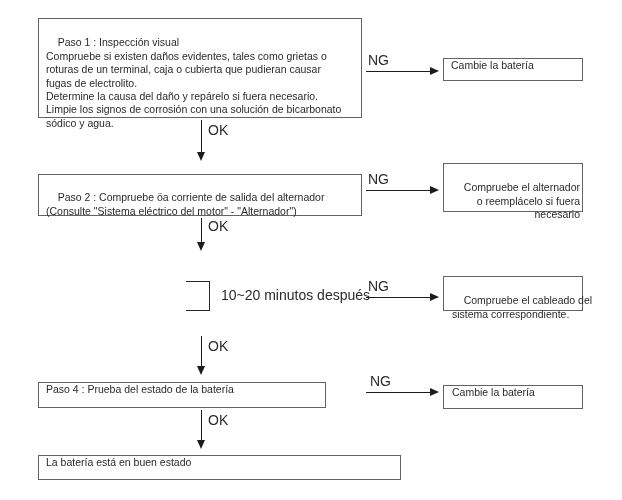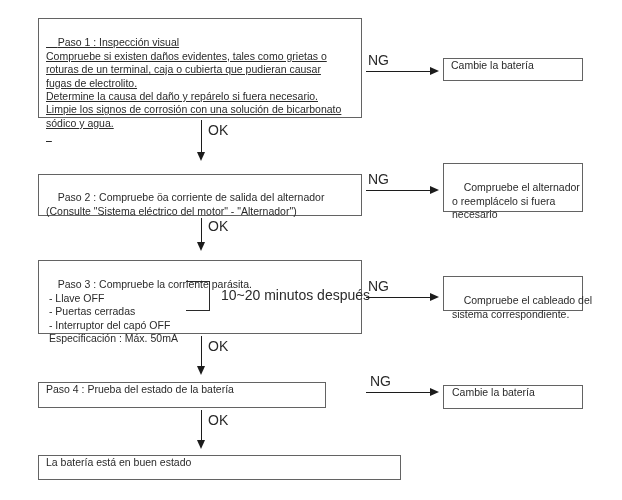--- a/index.html
+++ b/index.html
@@ -75,21 +75,21 @@
     border-top: 1px solid #2a2a2a;
     border-right: 1px solid #2a2a2a;
     border-bottom: 1px solid #2a2a2a;
   }
 </style>
 </head>
 <body>
 
 <div class="stage">
 
-  <div class="box" style="left:38px; top:18px; width:324px; height:100px;text-decoration:underline;">
+  <div class="box" style="left:38px; top:18px; width:324px; height:100px;">
     <span>Paso 1 : Inspección visual
 Compruebe si existen daños evidentes, tales como grietas o
 roturas de un terminal, caja o cubierta que pudieran causar
 fugas de electrolito.
 Determine la causa del daño y repárelo si fuera necesario.
 Limpie los signos de corrosión con una solución de bicarbonato
 sódico y agua.</span>
   </div>
   <div class="lbl" style="left:368px; top:54px;">NG</div>
   <div class="h-line" style="left:366px; top:71px; width:64px;"></div>
@@ -101,36 +101,29 @@
   <div class="arrow-down" style="left:197px; top:152px;"></div>
   <div class="lbl" style="left:208px; top:124px;">OK</div>
 
   <div class="box" style="left:38px; top:174px; width:324px; height:42px; padding-top:3px;">
     <span>Paso 2 : Compruebe öa corriente de salida del alternador
 (Consulte "Sistema eléctrico del motor" - "Alternador")</span>
   </div>
   <div class="lbl" style="left:368px; top:173px;">NG</div>
   <div class="h-line" style="left:366px; top:190px; width:64px;"></div>
   <div class="arrow-right" style="left:430px; top:186px;"></div>
-  <div class="box" style="left:443px; top:163px; width:140px; height:49px; padding-top:4px; padding-left:8px;">
+  <div class="box" style="left:443px; top:163px; width:140px; height:49px; padding-top:4px; padding-left:8px;text-align:right;">
     <span>Compruebe el alternador
 o reemplácelo si fuera
 necesario</span>
   </div>
   <div class="v-line" style="left:201px; top:218px; height:24px;"></div>
   <div class="arrow-down" style="left:197px; top:242px;"></div>
   <div class="lbl" style="left:208px; top:220px;">OK</div>
 
-  <div class="box" style="left:38px; top:260px; width:324px; height:74px;">
-    <span>Paso 3 : Compruebe la corriente parásita.
- - Llave OFF
- - Puertas cerradas
- - Interruptor del capó OFF
- Especificación : Máx. 50mA</span>
-  </div>
   <div class="bracket-right" style="left:186px; top:281px; width:23px; height:28px;"></div>
   <div class="note" style="left:221px; top:289px;">10~20 minutos después</div>
   <div class="lbl" style="left:368px; top:280px;">NG</div>
   <div class="h-line" style="left:366px; top:297px; width:64px;"></div>
   <div class="arrow-right" style="left:430px; top:293px;"></div>
   <div class="box" style="left:443px; top:276px; width:140px; height:35px; padding-top:4px; padding-left:8px;">
     <span>Compruebe el cableado del
 sistema correspondiente.</span>
   </div>
   <div class="v-line" style="left:201px; top:336px; height:30px;"></div>

